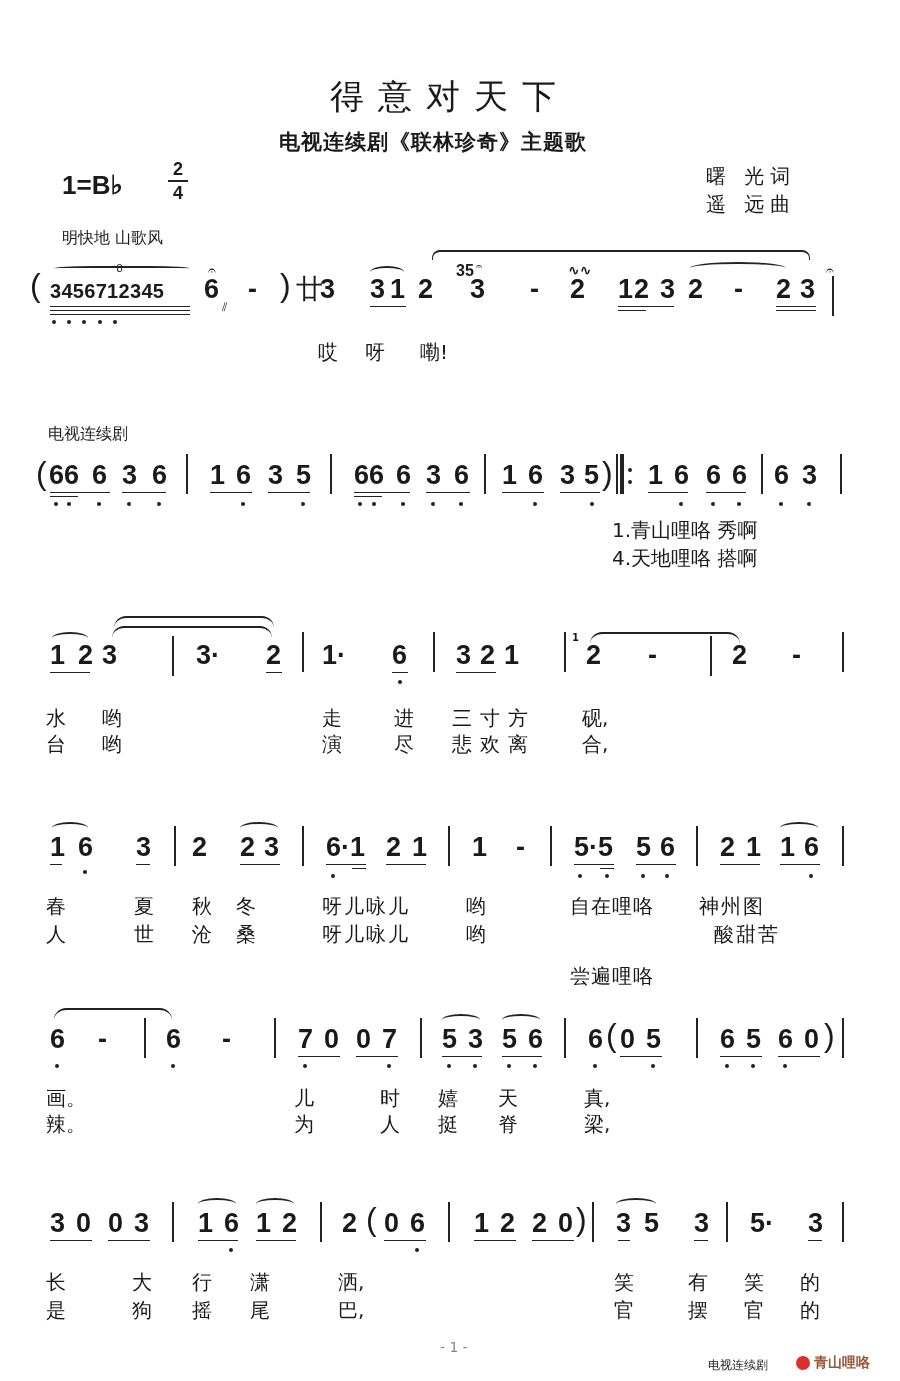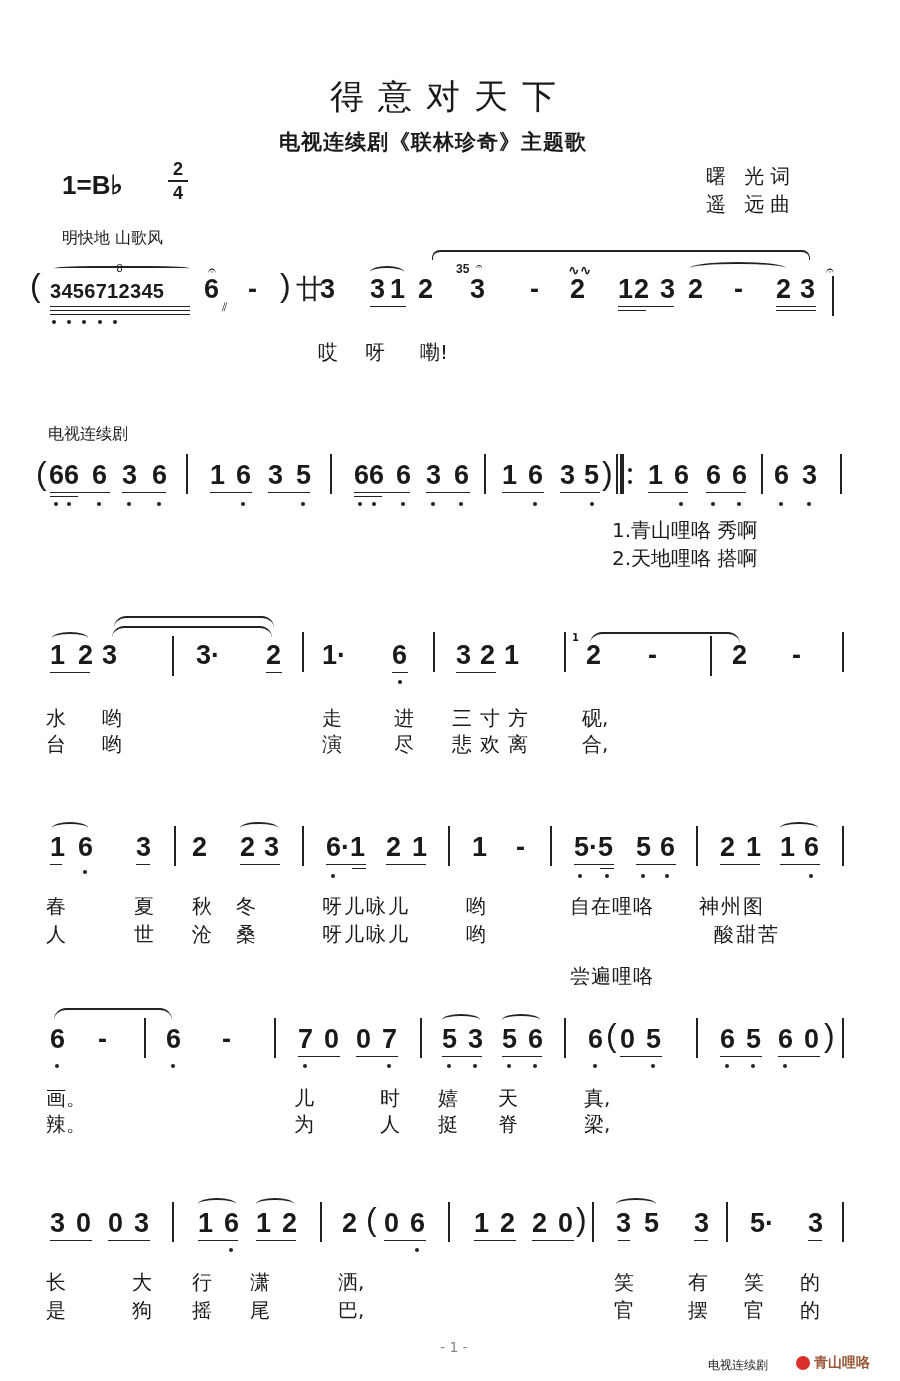--- a/index.html
+++ b/index.html
@@ -61,21 +61,21 @@
   <span class="n" style="left:208px;top:12px">-</span>
   <span class="n" style="left:240px;top:8px;font-weight:normal;font-size:32px">)</span>
   <span class="n" style="left:256px;top:12px;font-weight:normal">廿</span>
   <span class="n" style="left:280px;top:12px">3</span>
   <div class="slur" style="left:330px;top:4px;width:34px"></div>
   <span class="n" style="left:330px;top:12px">3</span>
   <span class="n" style="left:350px;top:12px">1</span>
   <div class="ul" style="left:330px;top:44px;width:36px"></div>
   <span class="n" style="left:378px;top:12px">2</span>
   <div class="slur" style="left:392px;top:-12px;width:376px;height:8px;border-radius:8px 8px 0 0;border-left:1.5px solid #222;border-right:1.5px solid #222"></div>
-  <span class="abs" style="left:416px;top:0;font-size:12px;font-weight:bold;font-family:'Liberation Sans',sans-serif">35</span>
+  <span class="abs" style="left:416px;top:0;font-size:16px;font-weight:bold;font-family:'Liberation Sans',sans-serif">35</span>
   <span class="abs" style="left:436px;top:-2px;font-size:11px">𝄐</span>
   <span class="n" style="left:430px;top:12px">3</span>
   <span class="n" style="left:490px;top:12px">-</span>
   <span class="abs" style="left:528px;top:0;font-size:14px;font-weight:bold">∿∿</span>
   <span class="n" style="left:530px;top:12px">2</span>
   <span class="n" style="left:578px;top:12px">1</span>
   <span class="n" style="left:594px;top:12px">2</span>
   <span class="n" style="left:620px;top:12px">3</span>
   <div class="ul" style="left:578px;top:44px;width:56px"></div>
   <div class="ul" style="left:578px;top:48px;width:28px"></div>
@@ -154,21 +154,21 @@
   <div class="dot" style="left:671px;top:52px"></div>
   <div class="dot" style="left:697px;top:52px"></div>
   <div class="bl" style="left:721px;top:4px"></div>
   <span class="n" style="left:734px;top:10px">6</span>
   <span class="n" style="left:762px;top:10px">3</span>
   <div class="dot" style="left:739px;top:52px"></div>
   <div class="dot" style="left:767px;top:52px"></div>
   <div class="bl" style="left:800px;top:4px"></div>
 </div>
 <div class="ly" style="left:612px;top:518px">1.青山哩咯 秀啊</div>
-<div class="ly" style="left:612px;top:546px">2.天地哩咯 搭啊</div>
+<div class="ly" style="left:612px;top:546px">4.天地哩咯 搭啊</div>
 
 <div class="row" style="top:620px">
   <div class="slur" style="left:12px;top:12px;width:36px"></div>
   <div class="slur" style="left:72px;top:6px;width:160px;border-radius:80px 80px 0 0"></div>
   <div class="slur" style="left:74px;top:-4px;width:160px;border-radius:80px 80px 0 0"></div>
   <span class="n" style="left:10px;top:20px">1</span>
   <span class="n" style="left:38px;top:20px">2</span>
   <span class="n" style="left:62px;top:20px">3</span>
   <div class="ul" style="left:10px;top:52px;width:40px"></div>
   <div class="bl thin" style="left:132px;top:16px"></div>

